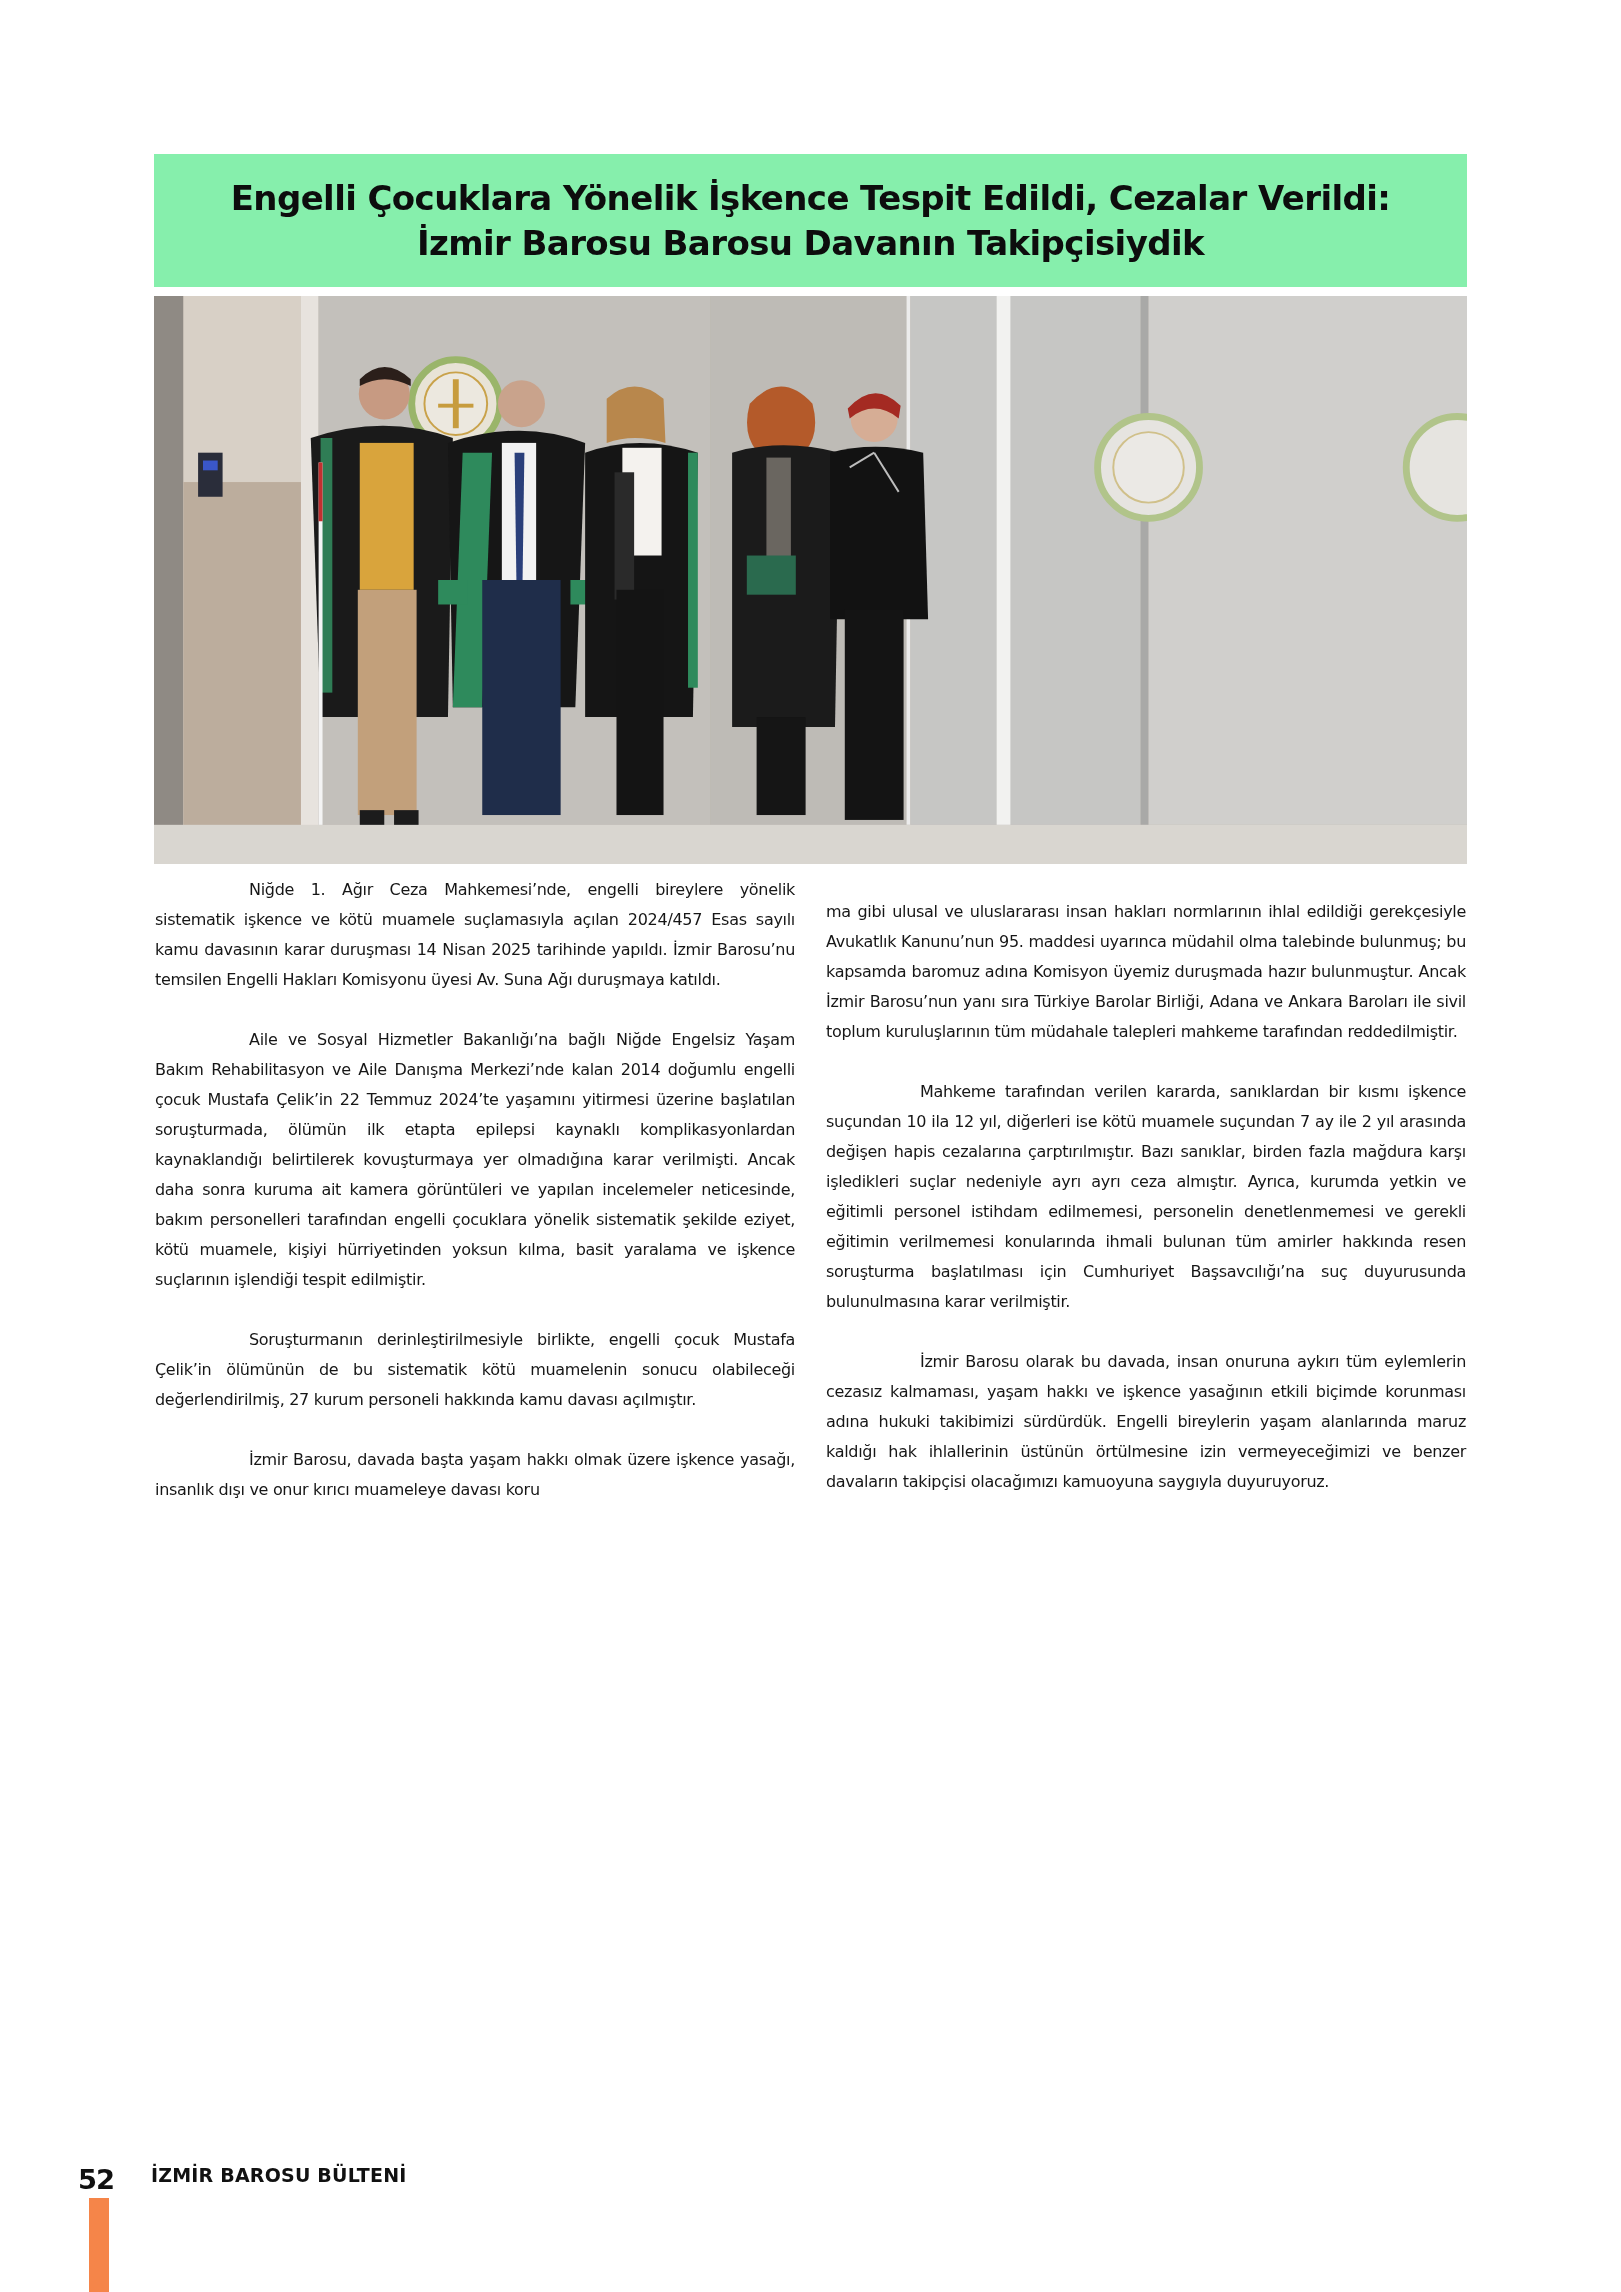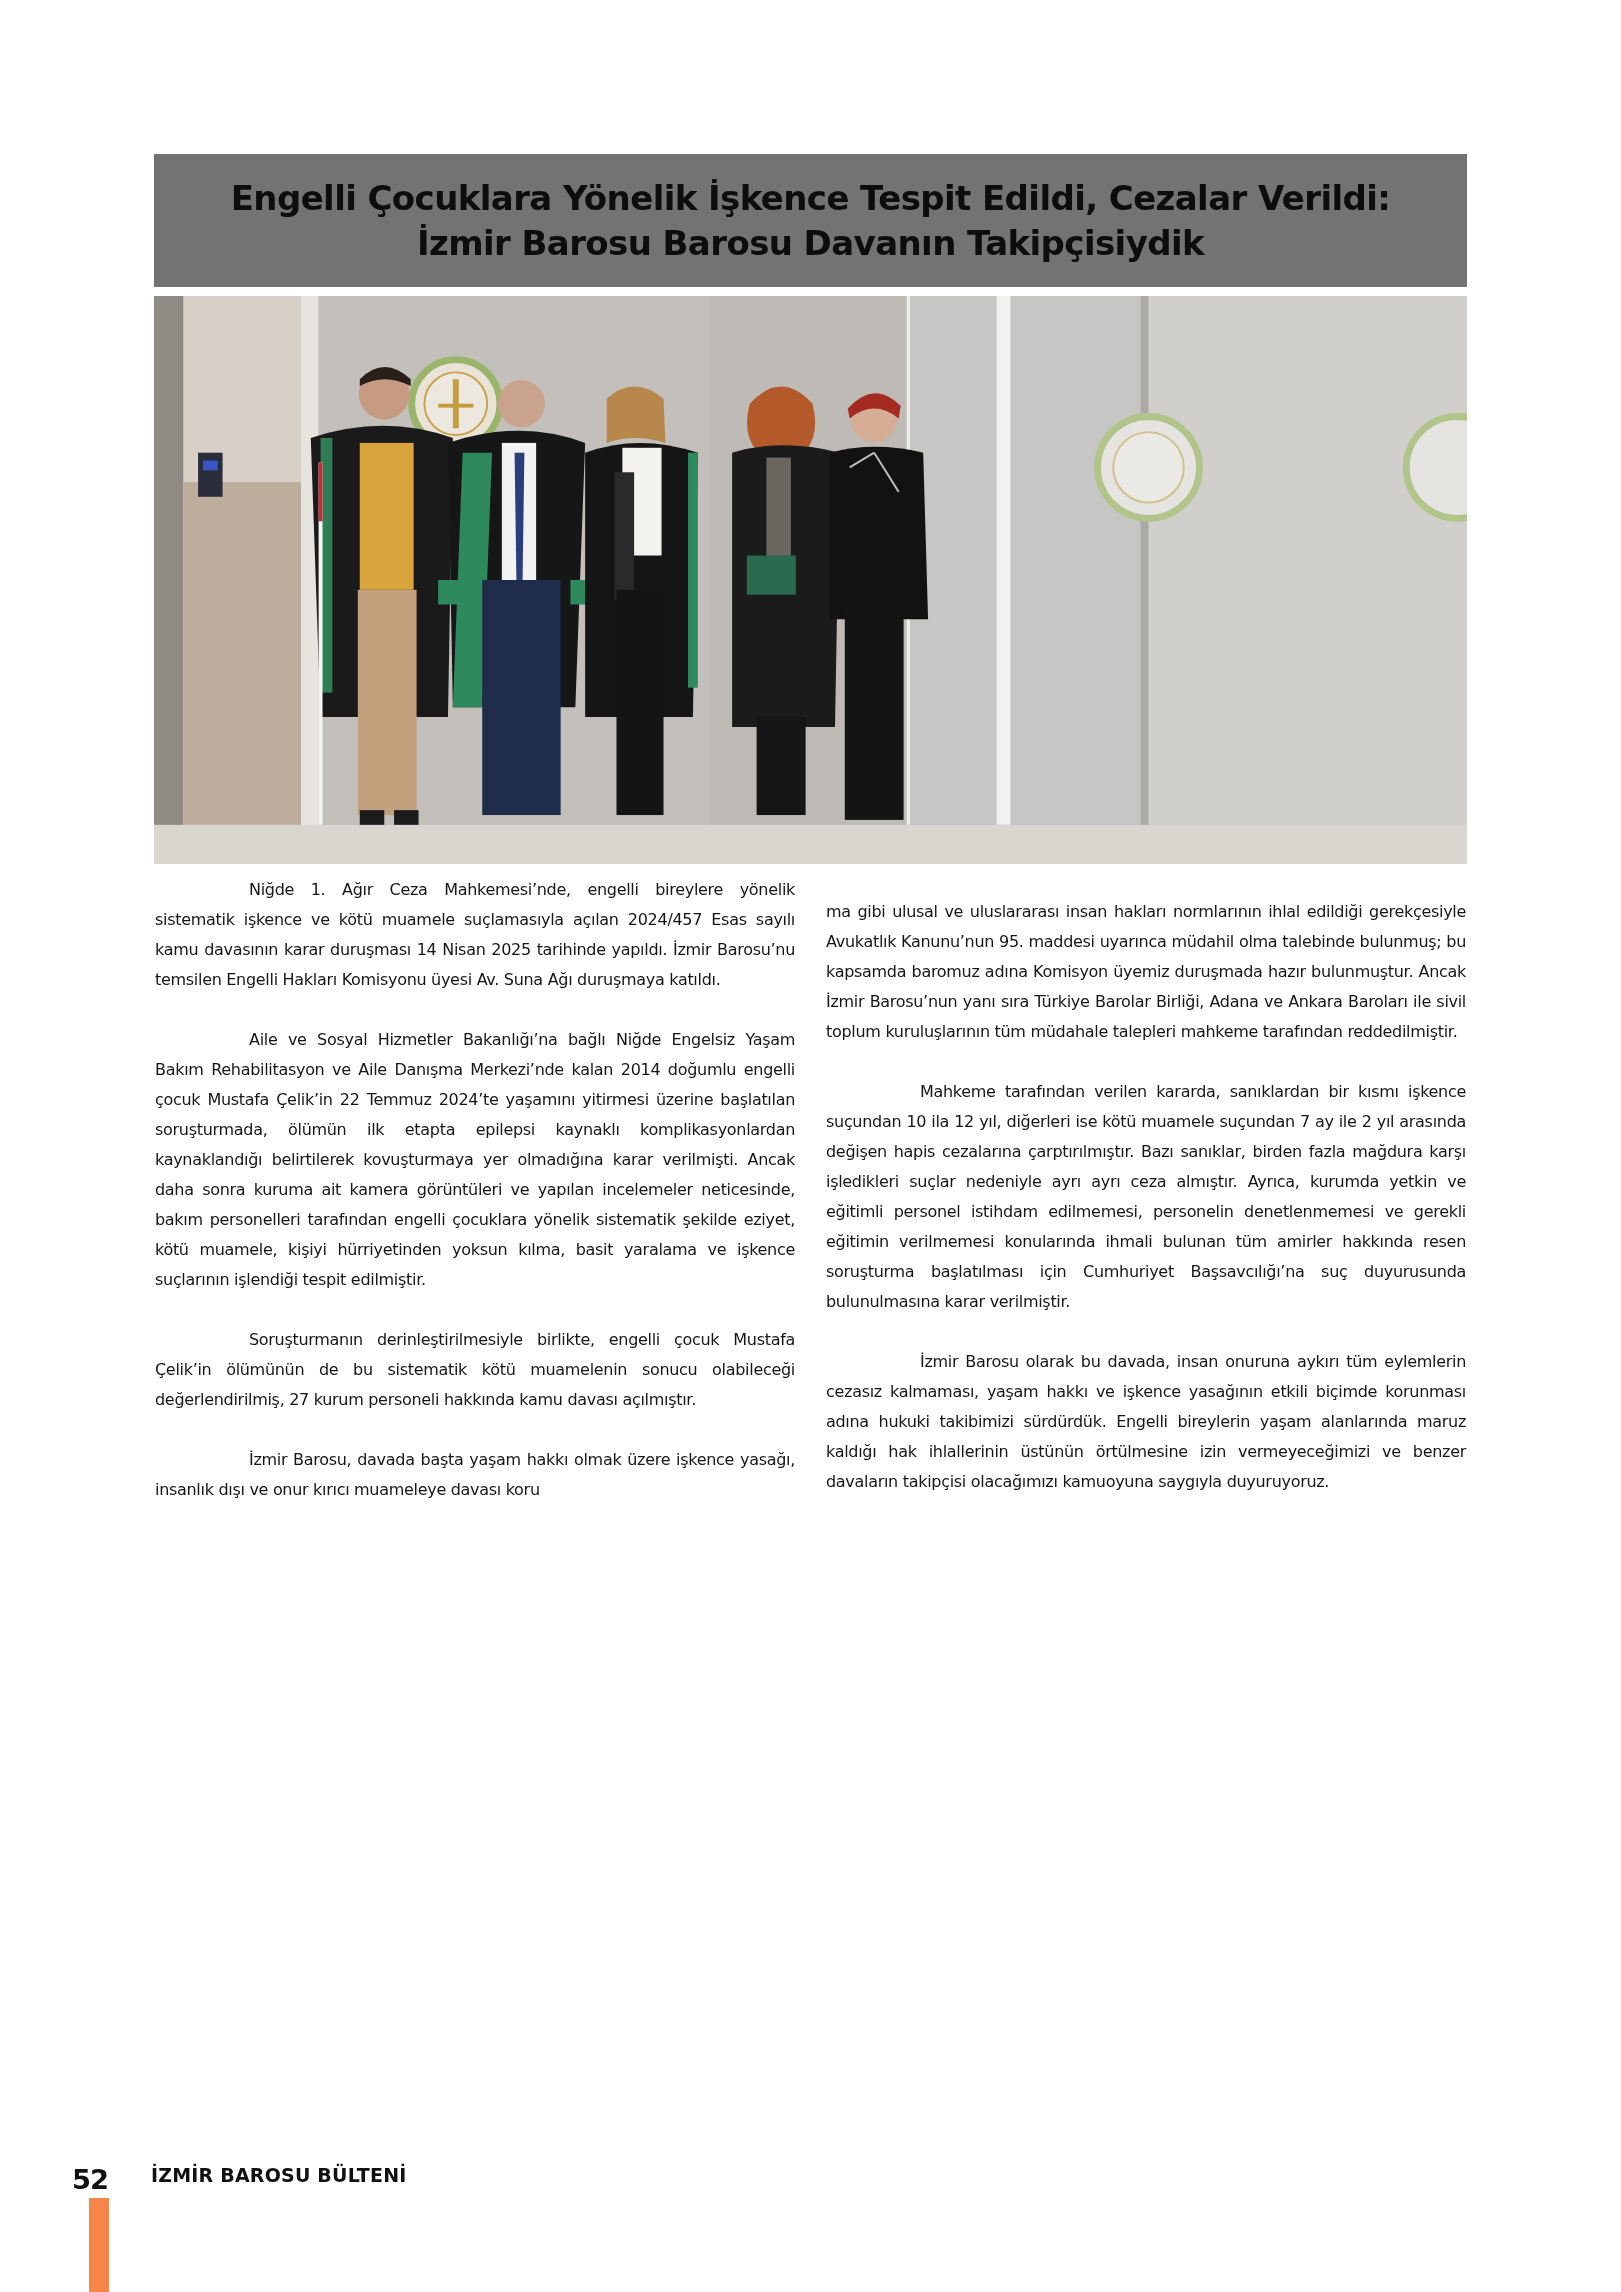--- a/index.html
+++ b/index.html
@@ -1,20 +1,20 @@
 <!DOCTYPE html>
 <html><head>
 <meta charset="utf-8">
 <style>
   html, body { margin: 0; padding: 0; background: #ffffff; }
   body { width: 1621px; height: 2293px; position: relative; overflow: hidden; font-family: "DejaVu Sans", sans-serif; color: #141414; }
 
   .title-box {
     position: absolute; left: 154px; top: 154px; width: 1313px; height: 133px;
-    background: #737373; box-sizing: border-box;
+    background: #86efac; box-sizing: border-box;
     display: flex; flex-direction: column; align-items: center; justify-content: center;
   }
   .title-line {
     font-family: "DejaVu Sans", sans-serif; font-weight: bold; font-size: 34px;
     line-height: 45px; color: #0d0d0d; letter-spacing: -0.6px; text-align: center; white-space: nowrap;
   }
 
   .photo {
     position: absolute; left: 154px; top: 296px; width: 1313px; height: 568px; overflow: hidden;
     background: #bdb6ad;
@@ -25,21 +25,21 @@
     position: absolute; top: 875px; width: 640px;
     font-family: "DejaVu Sans", sans-serif; font-size: 16px; line-height: 30px;
     color: #161616; text-align: justify; letter-spacing: -0.3px;
   }
   .col.left { left: 155px; }
   .col.right { left: 826px; margin-top: 22px; }
   .col p { margin: 0 0 30px 0; text-indent: 94px; hyphens: manual; }
   .col p.cont { text-indent: 0; }
 
   .footer-num {
-    position: absolute; left: 72px; top: 2164px;
+    position: absolute; left: 78px; top: 2164px;
     font-family: "DejaVu Sans", sans-serif; font-weight: bold; font-size: 27.4px; color: #111;
     letter-spacing: -1px;
   }
   .footer-title {
     position: absolute; left: 151px; top: 2164px;
     font-family: "DejaVu Sans", sans-serif; font-weight: bold; font-size: 19px; color: #111;
     letter-spacing: 0.2px;
   }
   .footer-bar {
     position: absolute; left: 89px; top: 2198px; width: 19.6px; height: 94px; background: #f58549;

